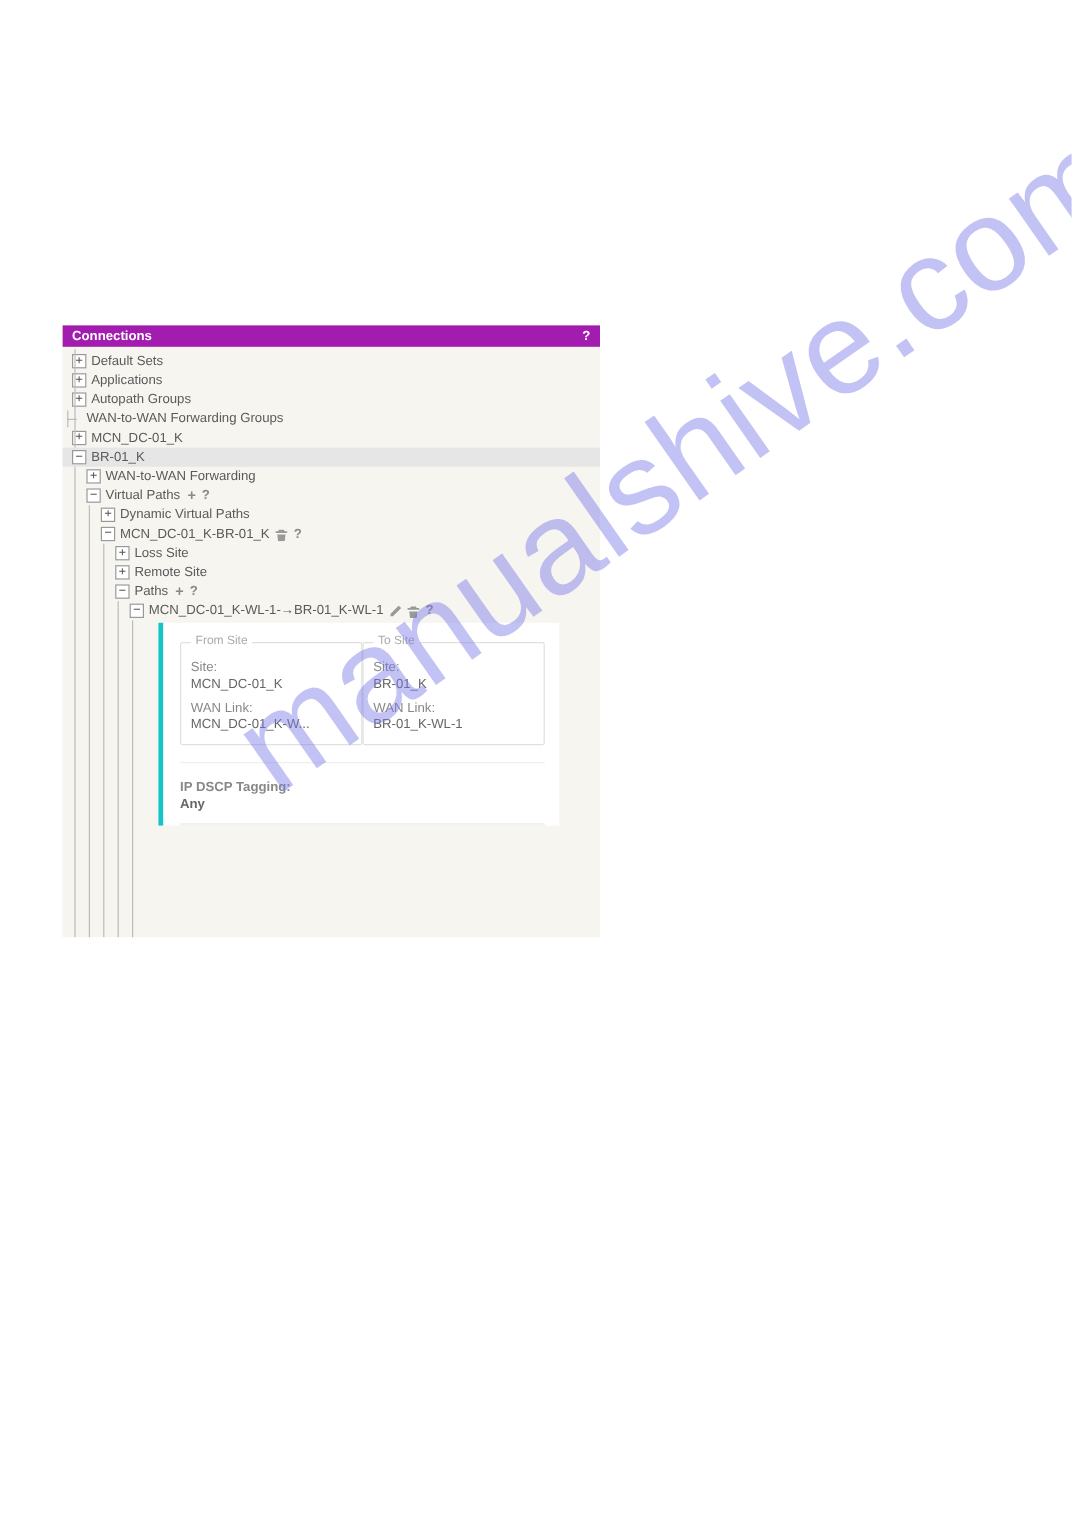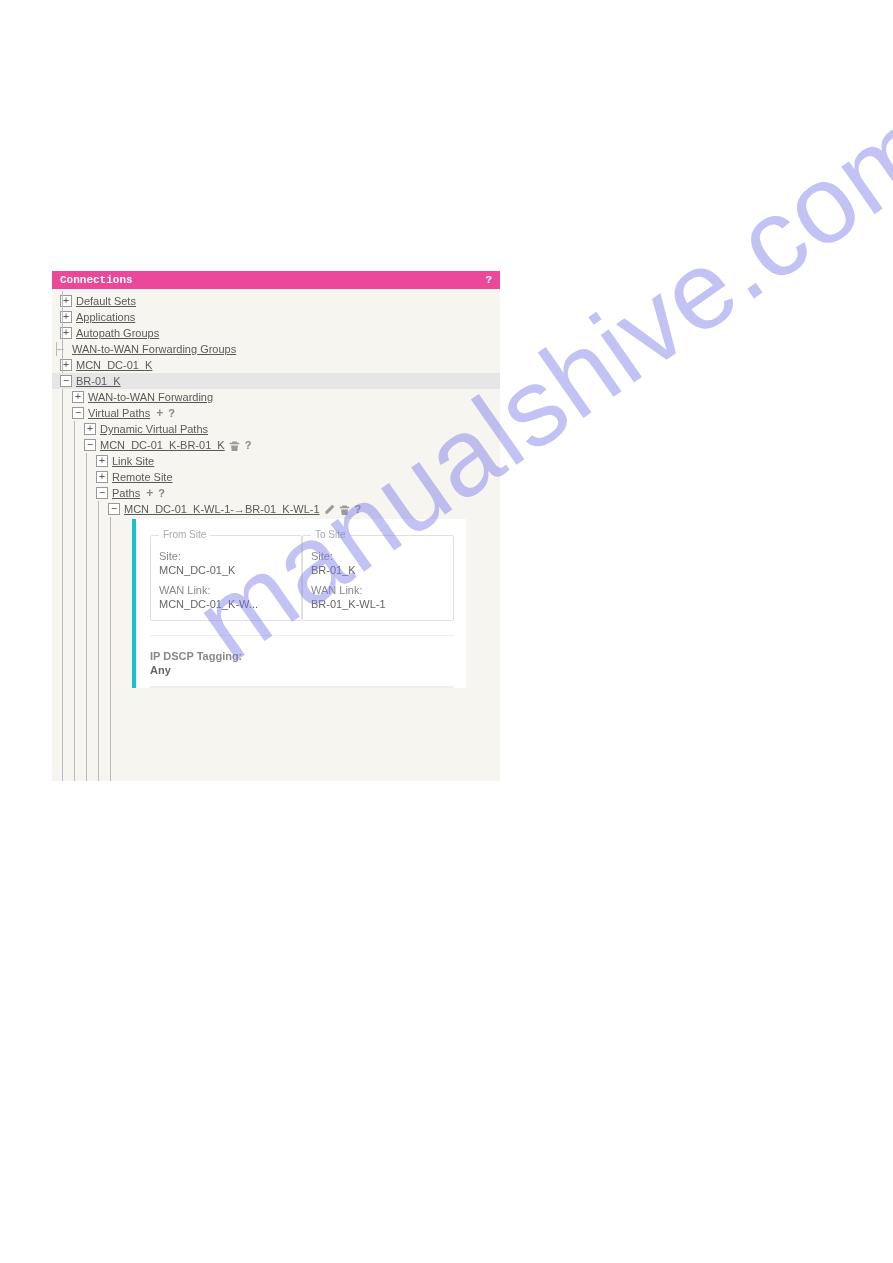--- a/index.html
+++ b/index.html
@@ -16,29 +16,28 @@
   .panel-outer {
     position: absolute;
     left: 52px;
     top: 271px;
     width: 448px;
     height: 510px;
     background: #f7f5f0;
     overflow: hidden;
   }
   .panel-header {
-    background: #ec4899;
+    background: #a21caf;
     color: #fff;
     font-weight: bold;
     font-size: 11px;
     padding: 3px 8px;
     display: flex;
     justify-content: space-between;
     align-items: flex-start;
-    font-family: Liberation Mono, monospace;
   }
   .panel-body {
     padding: 4px 0 0 0;
   }
   .tree-row {
     display: flex;
     align-items: center;
     padding: 1px 4px;
     line-height: 14px;
     min-height: 14px;
@@ -83,21 +82,20 @@
     border-top: 1px solid #bbb;
   }
   .indent {
     display: inline-block;
     width: 12px;
     flex-shrink: 0;
   }
   .label {
     color: #5a5a5a;
     font-size: 11px;
-    text-decoration: underline;
   }
   .q-icon {
     color: #888;
     font-weight: bold;
     margin-left: 5px;
     font-size: 11px;
   }
   .plus-icon {
     color: #888;
     font-weight: bold;
@@ -270,21 +268,21 @@
           </span>
           <span class="q-icon">?</span>
         </div>
 
         <div style="position:relative; margin-left:12px;">
           <div class="vline" style="left:0px; top:0; height:380px;"></div>
 
           <div class="tree-row">
             <span class="indent" style="width:6px"></span>
             <span class="expander">+</span>
-            <span class="label">Link Site</span>
+            <span class="label">Loss Site</span>
           </div>
           <div class="tree-row">
             <span class="indent" style="width:6px"></span>
             <span class="expander">+</span>
             <span class="label">Remote Site</span>
           </div>
           <div class="tree-row">
             <span class="indent" style="width:6px"></span>
             <span class="expander">−</span>
             <span class="label">Paths</span>

